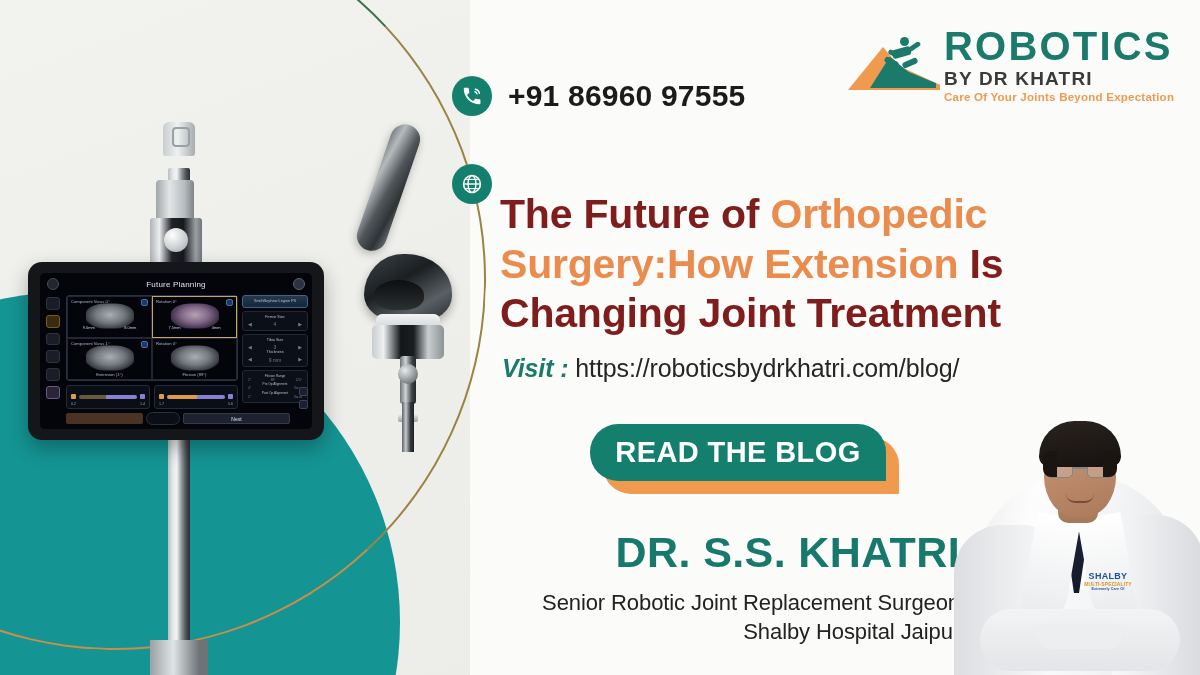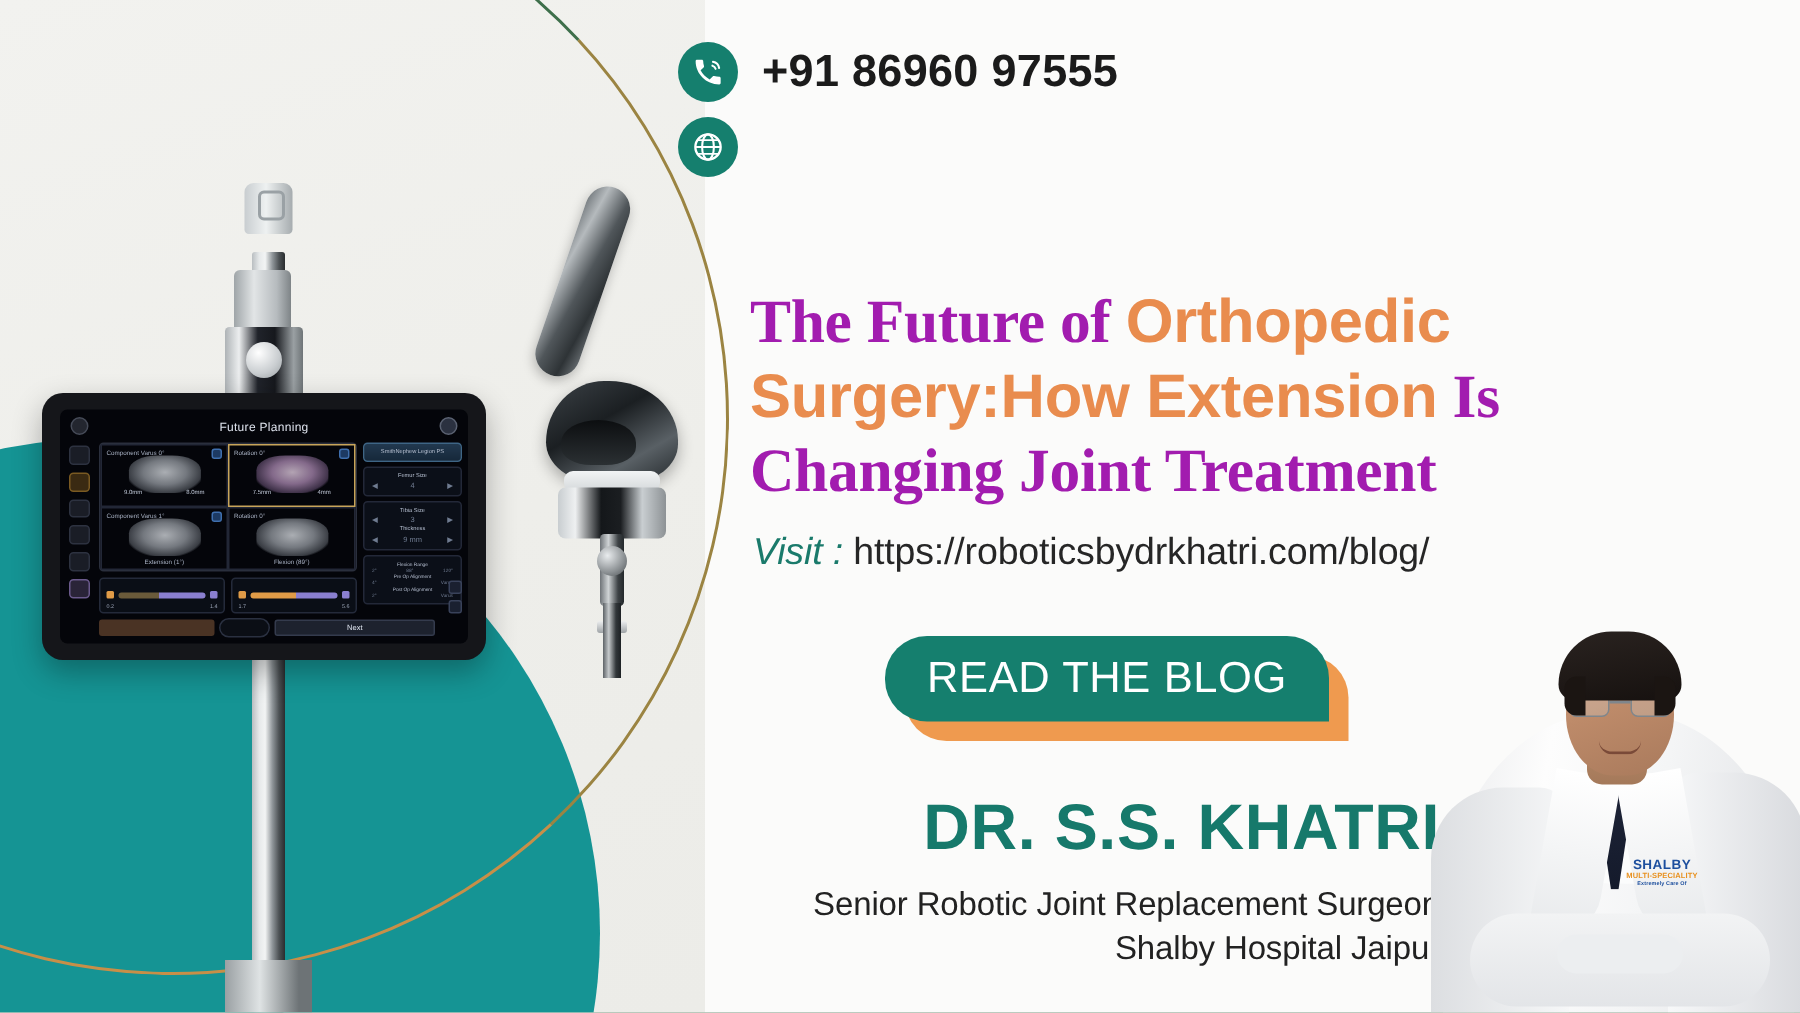--- a/index.html
+++ b/index.html
@@ -269,21 +269,21 @@
     background:linear-gradient(90deg,#5d6266,#c6cacc 32%,#32373a 72%,#1d2124);
   }
   .tool .collar {
     position:absolute; left:54px; top:296px; width:20px; height:8px;
     background:linear-gradient(180deg,#eceeef,#9ea3a6);
     border-radius:2px;
   }
 
   
   .contact { position:absolute; left:452px; top:28px; }
-  .crow { display:flex; align-items:center; gap:16px; margin-bottom:10px; }
+  .crow { display:flex; align-items:center; gap:16px; margin-bottom:10px;margin-top:48px; }
   .cicon {
     width:40px; height:40px; border-radius:50%; background:#157f6e;
     display:flex; align-items:center; justify-content:center; flex:0 0 40px;
   }
   .cicon svg { width:22px; height:22px; fill:#ffffff; }
   .ctext { font-size:28px; color:#1b1b1b; letter-spacing:.2px; }
   .ctext.phone { font-weight:700; font-size:30px; }
   .ctext.web { font-weight:400; font-size:25px; }
 
   
@@ -319,42 +319,42 @@
   }
   .logo-tag {
     font-size:11.5px; font-weight:700; color:#ef9a4f; letter-spacing:.25px; margin-top:4px; line-height:1;
   }
 
   
   .headline {
     position:absolute; left:500px; top:190px; width:660px;
     font-size:41px; font-weight:700; line-height:1.21; letter-spacing:-.2px;
   }
-  .t-teal { color:#a21caf;font-family:Liberation Serif, serif; }
+  .t-teal { color:#7f1d1d; }
   .t-orange { color:#e98c4e; }
 
   .visit {
     position:absolute; left:502px; top:354px;
     font-size:25px; color:#262626; letter-spacing:-.1px;
   }
-  .visit .lead { color:#1a7a6b; font-style:italic; font-weight:400; }
+  .visit .lead { color:#1a7a6b; font-style:italic; font-weight:700; }
 
   
   .cta-wrap { position:absolute; left:590px; top:424px; width:310px; height:72px; }
   .cta-shadow {
     position:absolute; left:13px; top:13px; width:296px; height:57px;
     background:#ef9a4f;
     border-radius:28px 28px 0 28px;
   }
   .cta {
     position:absolute; left:0; top:0; width:296px; height:57px;
     background:#157f6e;
     border-radius:28px 28px 0 28px;
     display:flex; align-items:center; justify-content:center;
-    color:#ffffff; font-size:29px; font-weight:400; letter-spacing:.4px;
+    color:#ffffff; font-size:29px; font-weight:700; letter-spacing:.4px;
     cursor:pointer; border:none;
     font-family:"Liberation Sans", sans-serif;
   }
 
   
   .doc-name {
     position:absolute; left:440px; top:528px; width:520px; text-align:right;
     font-size:43px; font-weight:700; color:#16796b; letter-spacing:.4px;
   }
   .doc-role {
@@ -630,20 +630,39 @@
           <circle cx="12" cy="12" r="9.2" fill="none" stroke="#ffffff" stroke-width="1.7"></circle>
           <ellipse cx="12" cy="12" rx="4.3" ry="9.2" fill="none" stroke="#ffffff" stroke-width="1.5"></ellipse>
           <line x1="2.9" y1="12" x2="21.1" y2="12" stroke="#ffffff" stroke-width="1.5"></line>
           <line x1="4.4" y1="7" x2="19.6" y2="7" stroke="#ffffff" stroke-width="1.3"></line>
           <line x1="4.4" y1="17" x2="19.6" y2="17" stroke="#ffffff" stroke-width="1.3"></line>
         </svg>
       </span>
     </div>
   </div>
 
+  <div class="logo">
+    <div class="logo-mark">
+      <div class="swoosh"></div>
+      <div class="swoosh2"></div>
+      <div class="runner">
+        <span class="head"></span>
+        <span class="body"></span>
+        <span class="arm1"></span>
+        <span class="arm2"></span>
+        <span class="leg1"></span>
+        <span class="leg2"></span>
+      </div>
+    </div>
+    <div class="logo-text">
+      <div class="logo-main">ROBOTICS</div>
+      <div class="logo-sub">BY DR KHATRI</div>
+      <div class="logo-tag">Care Of Your Joints Beyond Expectation</div>
+    </div>
+  </div>
 
   <div class="headline"><span class="t-teal">The Future of </span><span class="t-orange">Orthopedic Surgery:</span><span class="t-orange">How Extension</span><span class="t-teal"> Is Changing Joint Treatment</span></div>
 
   <div class="visit"><span class="lead">Visit : </span><span>https://roboticsbydrkhatri.com/blog/</span></div>
 
   <div class="cta-wrap">
     <div class="cta-shadow"></div>
     <button class="cta">READ THE BLOG</button>
   </div>
 

